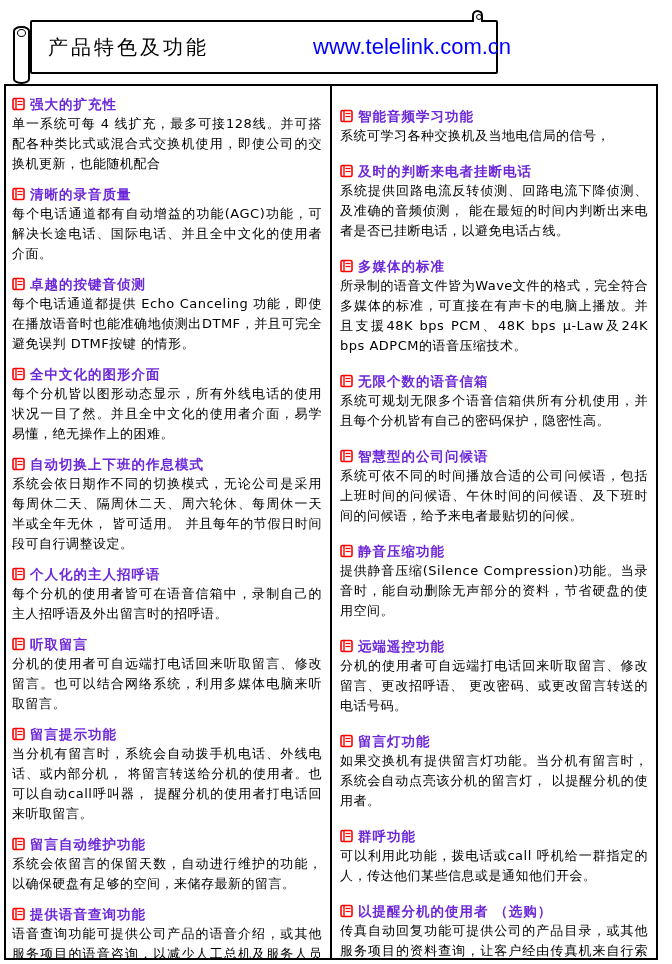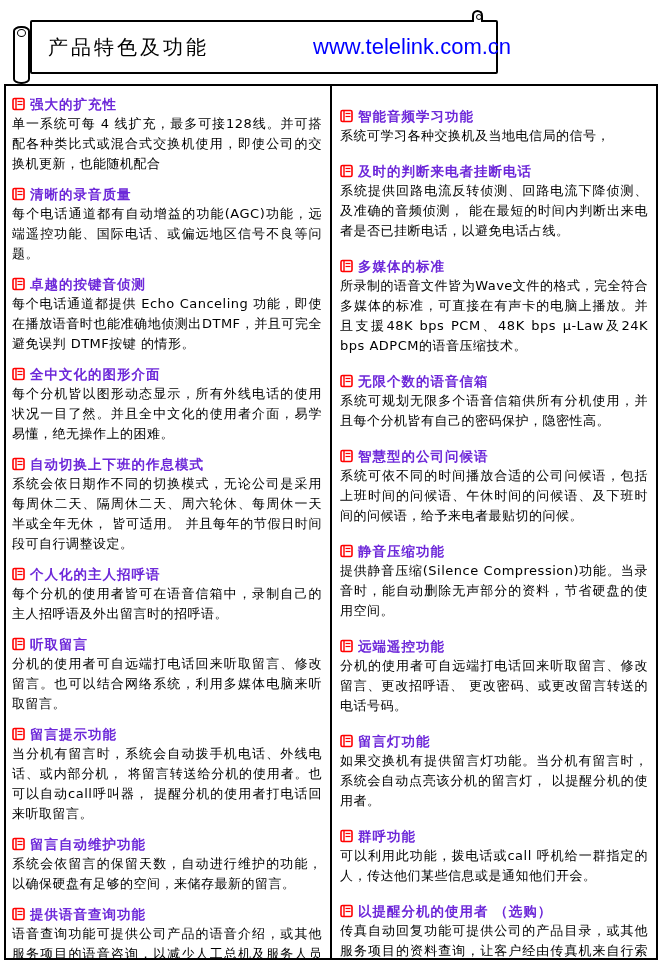--- a/index.html
+++ b/index.html
@@ -94,21 +94,21 @@
       <span class="bullet">
         <svg width="13" height="14" viewBox="0 0 13 14">
           <rect x="1" y="1.5" width="11" height="11" rx="1.5" fill="none" stroke="#ff0000" stroke-width="1.6"></rect>
           <line x1="4" y1="1.5" x2="4" y2="12.5" stroke="#ff0000" stroke-width="1.4"></line>
           <line x1="5.5" y1="4.5" x2="10.5" y2="4.5" stroke="#ff0000" stroke-width="1.2"></line>
           <line x1="5.5" y1="7.5" x2="10.5" y2="7.5" stroke="#ff0000" stroke-width="1.2"></line>
         </svg>
       </span>
       <span class="item-title">清晰的录音质量</span>
     </div>
-    <div class="item-body">每个电话通道都有自动增益的功能(AGC)功能，远端遥控功能、国际电话、或偏远地区信号不良等问题。</div>
+    <div class="item-body">每个电话通道都有自动增益的功能(AGC)功能，可解决长途电话、国际电话、并且全中文化的使用者介面。</div>
   </div>
 
   <div class="item">
     <div class="item-head">
       <span class="bullet">
         <svg width="13" height="14" viewBox="0 0 13 14">
           <rect x="1" y="1.5" width="11" height="11" rx="1.5" fill="none" stroke="#ff0000" stroke-width="1.6"></rect>
           <line x1="4" y1="1.5" x2="4" y2="12.5" stroke="#ff0000" stroke-width="1.4"></line>
           <line x1="5.5" y1="4.5" x2="10.5" y2="4.5" stroke="#ff0000" stroke-width="1.2"></line>
           <line x1="5.5" y1="7.5" x2="10.5" y2="7.5" stroke="#ff0000" stroke-width="1.2"></line>

